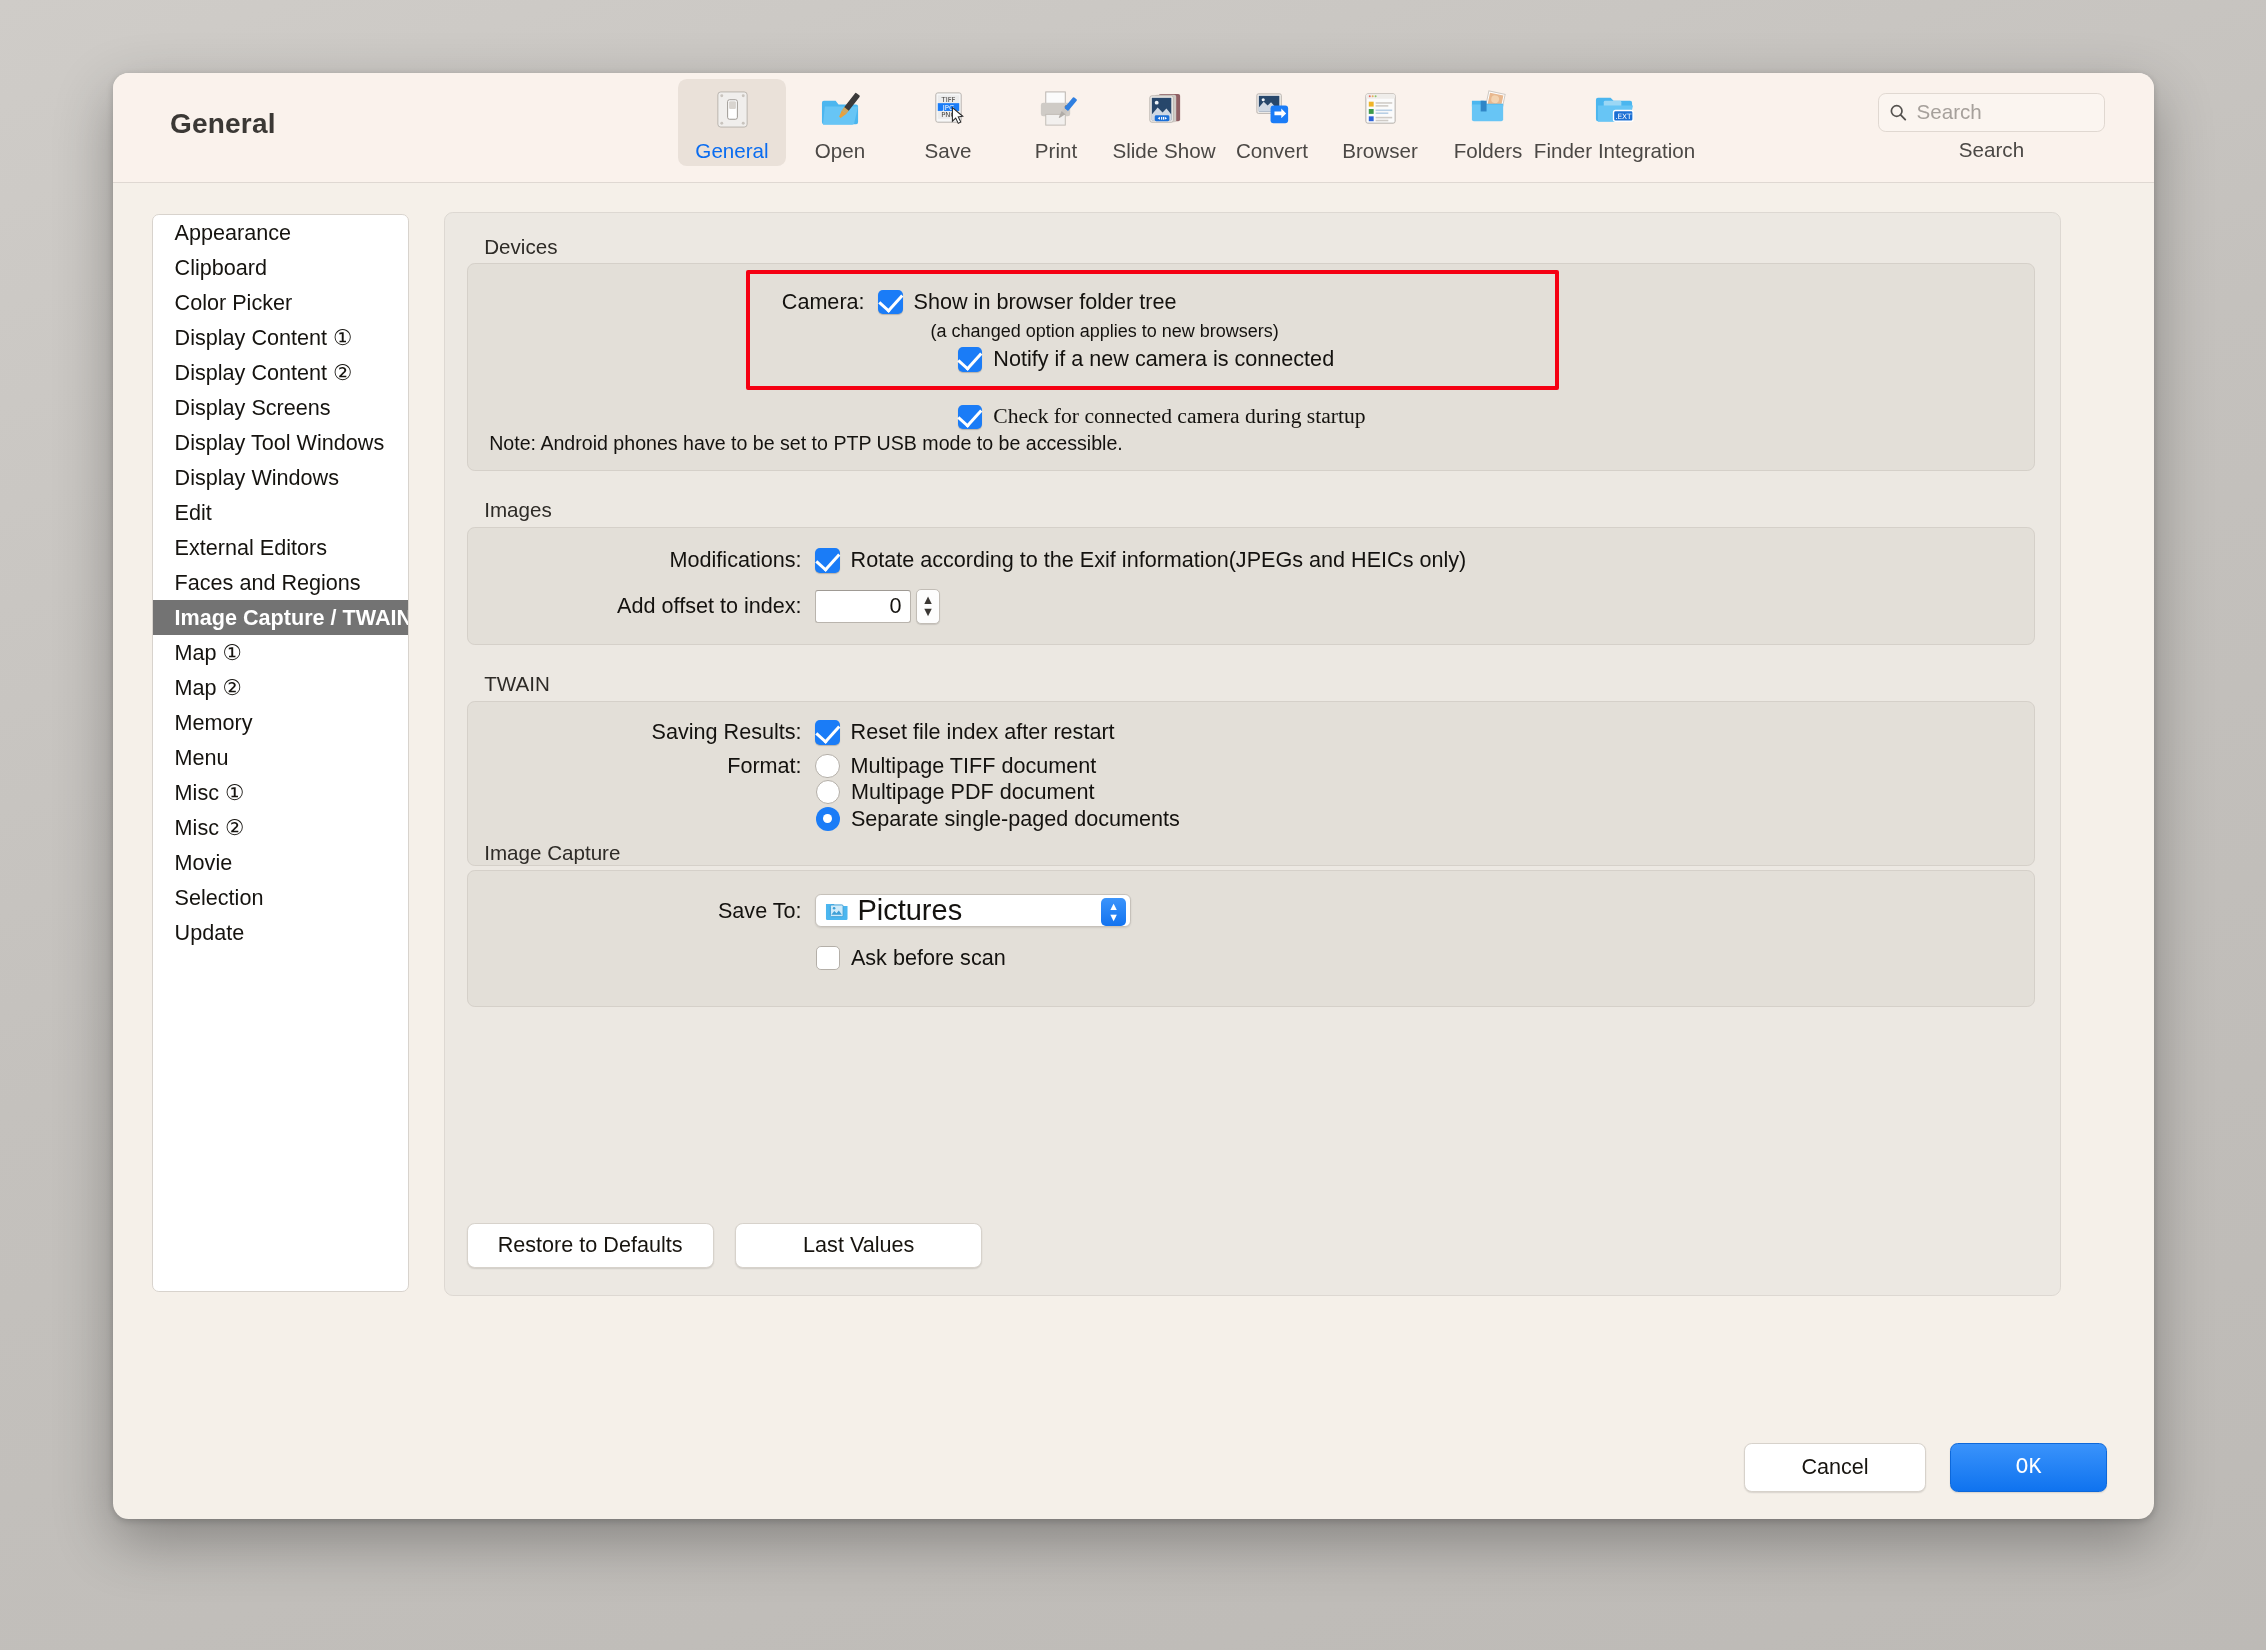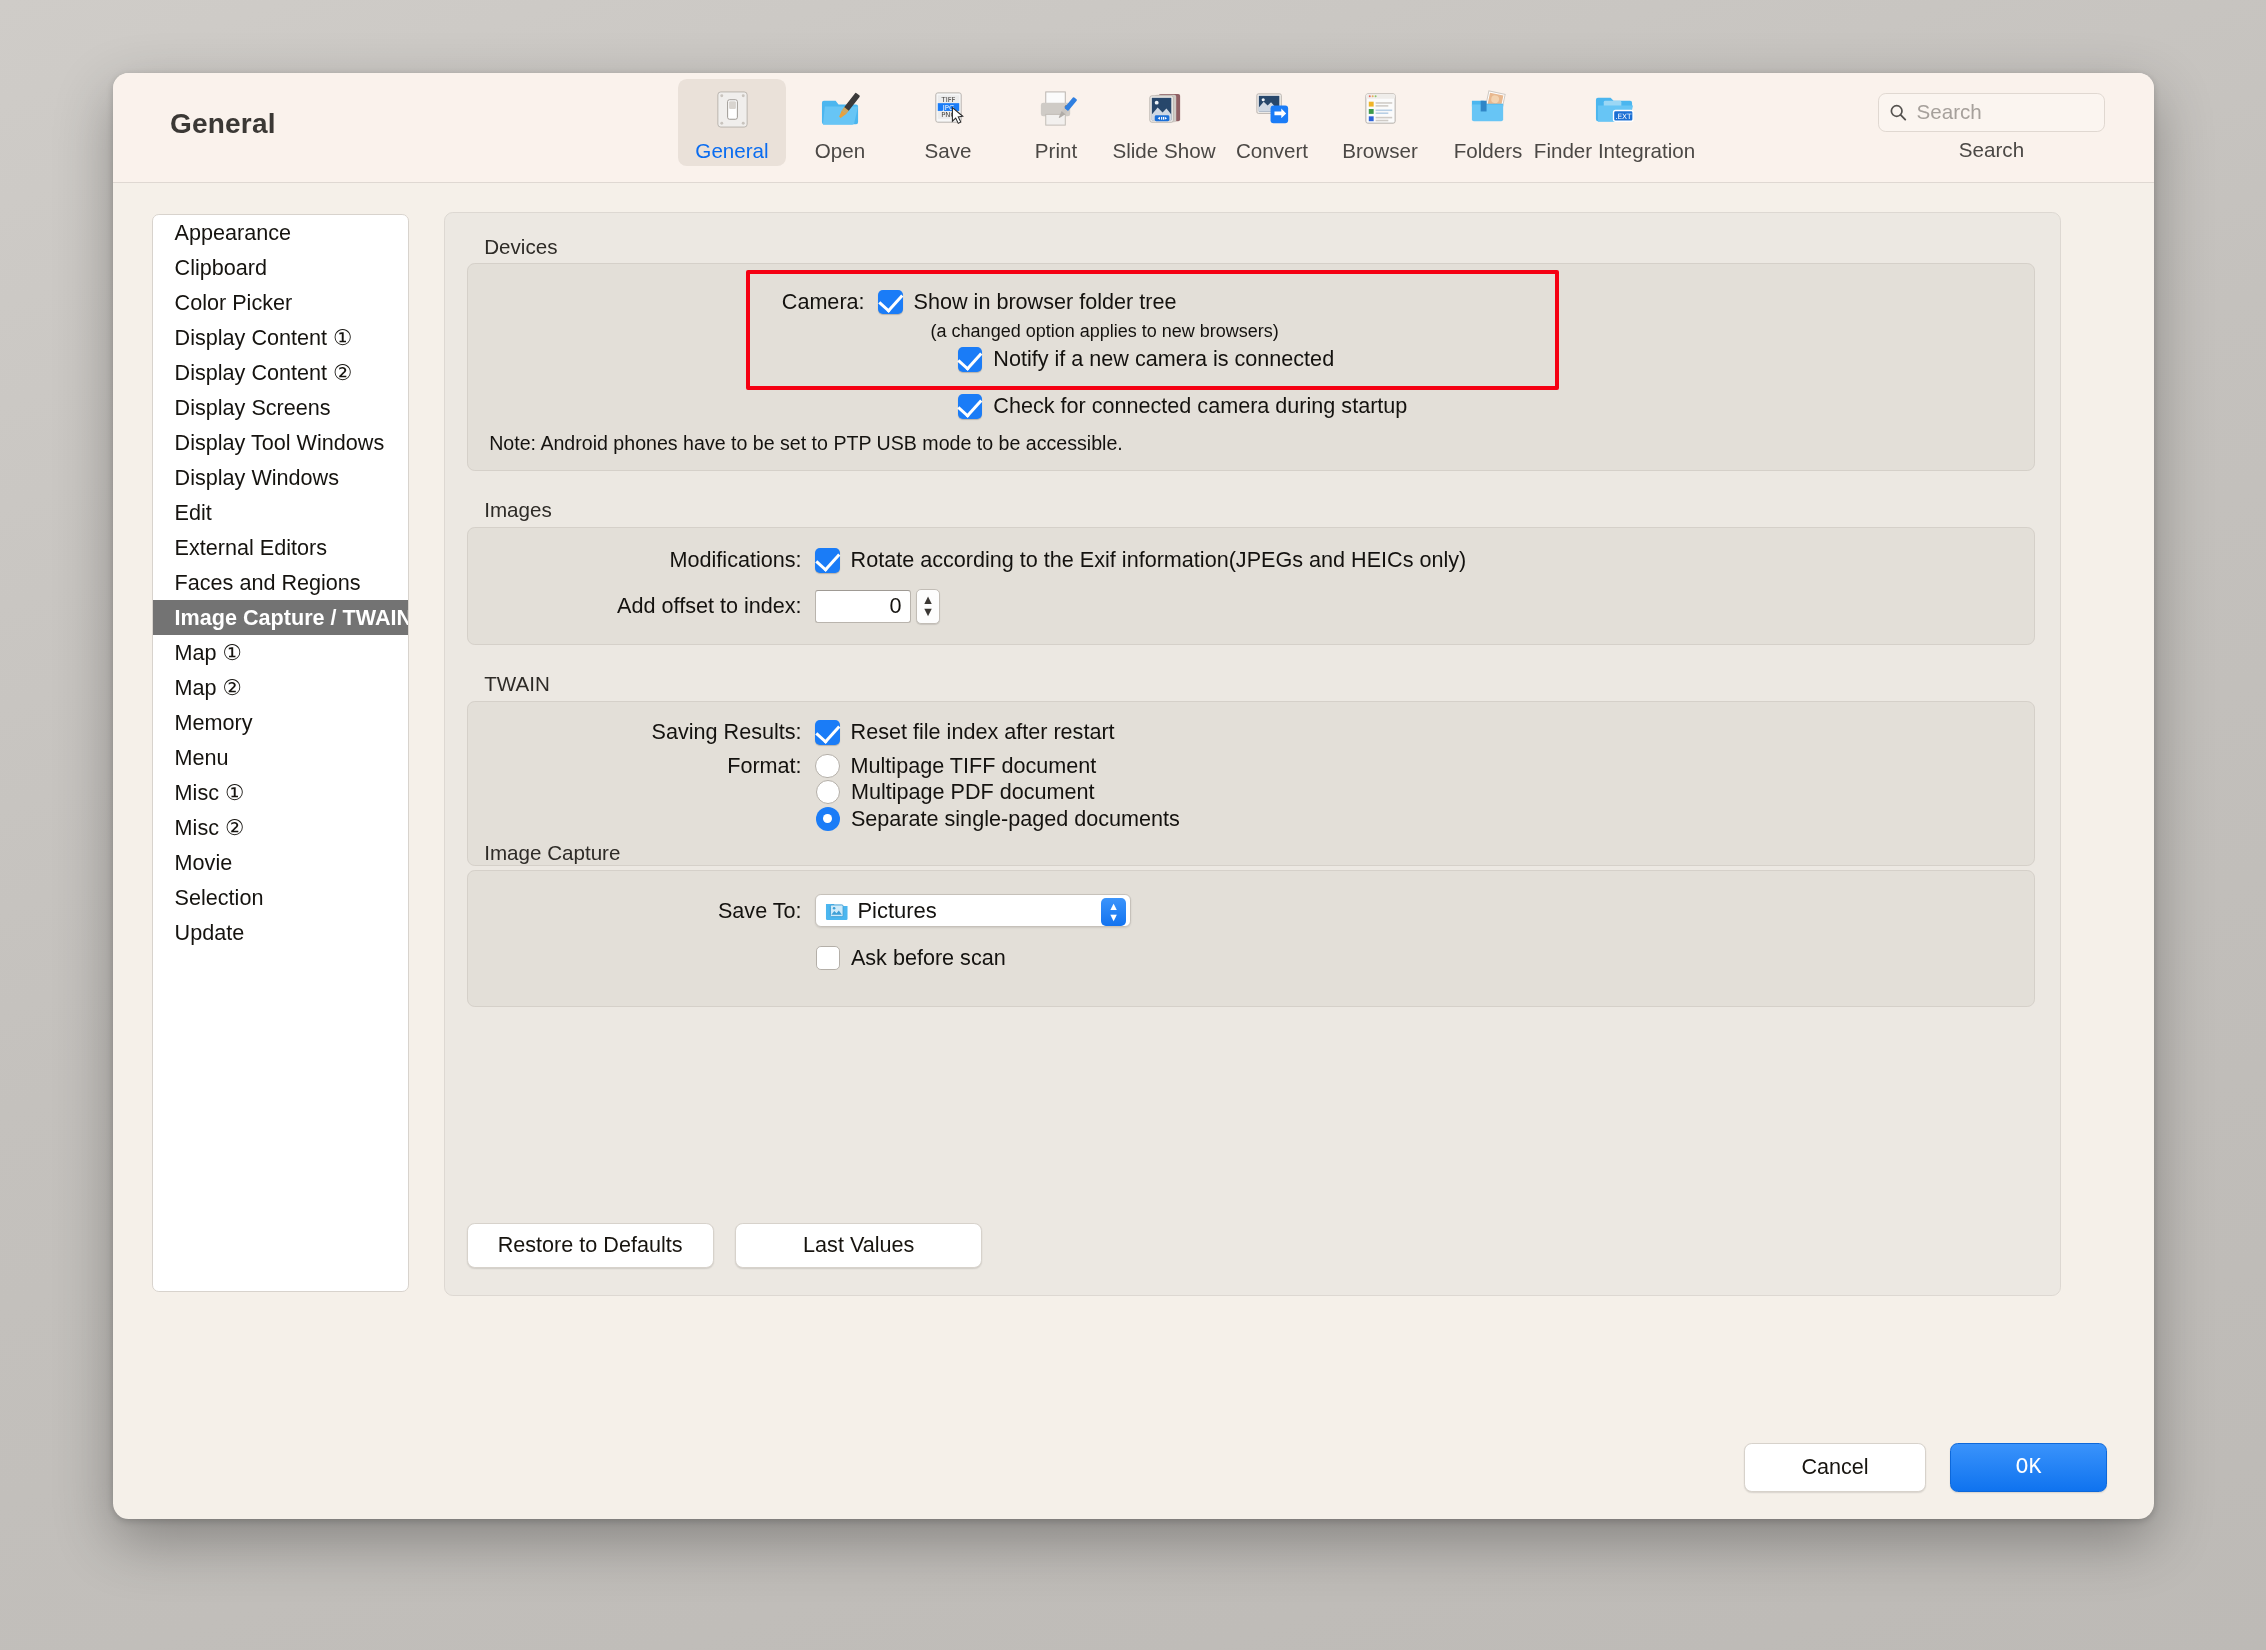--- a/index.html
+++ b/index.html
@@ -195,21 +195,21 @@
   .popup {
     width: 316px; height: 33px;
     background: #fff;
     border: 1px solid #c6c1ba;
     border-radius: 5.9px;
     display: flex; align-items: center;
     padding-left: 8.8px;
     box-shadow: 0 1px 2px rgba(0,0,0,.10);
     position: relative;
   }
-  .popup-text { font-size: 22px; color: #14120f; margin-left: 8.8px; }
+  .popup-text { font-size: 29px; color: #14120f; margin-left: 8.8px; }
   .popup-arrows {
     position: absolute; right: 3.9px; top: 2.9px;
     width: 25.5px; height: 27.4px;
     background: linear-gradient(180deg,#3b94fb,#1273f0);
     border-radius: 4.9px;
     display: flex; flex-direction: column;
     align-items: center; justify-content: center;
   }
   .popup-arrows span { font-size: 10.8px; line-height: 10.8px; color: #fff; }
 
@@ -497,21 +497,21 @@
               </div>
             </div>
 
             <div class="sub-note" style="position:absolute; left:463px; top:57px;">(a changed option applies to new browsers)</div>
 
             <div class="row" style="position:absolute; left:463px; top:82px;">
               <span class="chk on" style="margin-left:27.4px;"></span>
               <span class="chk-label">Notify if a new camera is connected</span>
             </div>
 
-            <div class="row" style="position:absolute; left:463px; top:129px;">
+            <div class="row" style="position:absolute; left:463px; top:140px;font-family:Liberation Serif, serif;">
               <span class="chk on" style="margin-left:27.4px;"></span>
               <span class="chk-label">Check for connected camera during startup</span>
             </div>
 
             <div class="sub-note" style="position:absolute; left:21.6px; top:168px; font-size:19.6px;">Note: Android phones have to be set to PTP USB mode to be accessible.</div>
 
             <div id="highlight" style="left:278px; top:5.9px; width:813px; height:120px;"></div>
           </div>
         </div>
 

